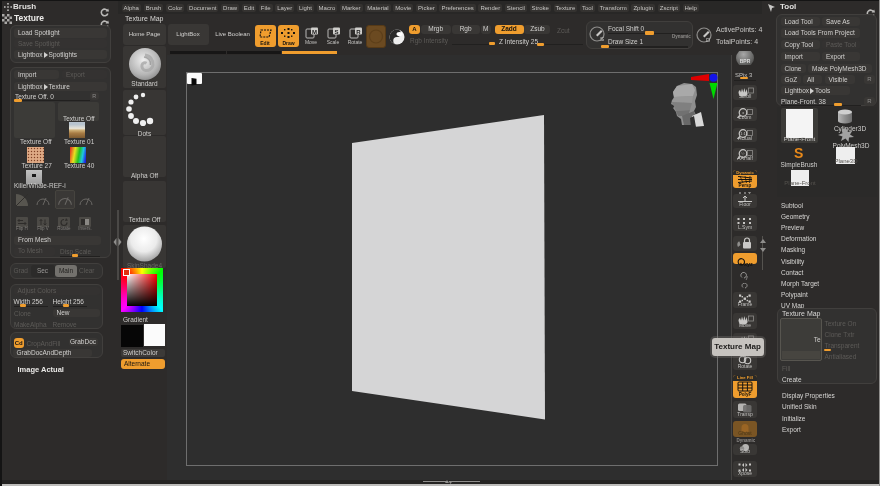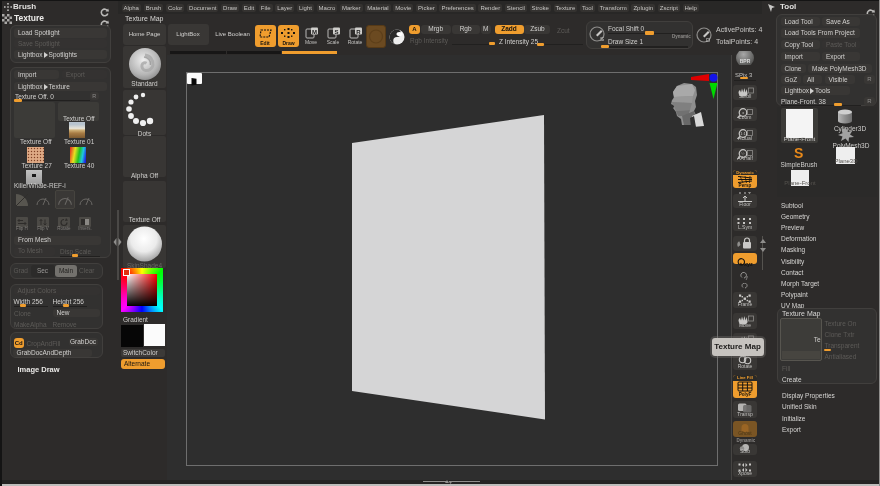--- a/index.html
+++ b/index.html
@@ -219,21 +219,21 @@
 <div class="thumb" style="left:62.5px;top:304px;width:6px;height:3px;"></div>
 <div class="lb" style="left:14px;top:309.5px;font-size:6.5px;color:#5d5b58;">Clone</div>
 <div class="btnl" style="left:52.5px;top:308.5px;width:47px;height:8.5px;font-size:6.5px;line-height:8.5px;">New</div>
 <div class="lb" style="left:14px;top:320.5px;font-size:6.5px;color:#5d5b58;">MakeAlpha</div>
 <div class="lb" style="left:52.5px;top:320.5px;font-size:6.5px;color:#5d5b58;">Remove</div>
 <div class="grp" style="left:10px;top:332px;width:93px;height:25.5px;"></div>
 <div class="btn" style="left:13.5px;top:337.5px;width:10.5px;height:10px;font-size:6px;line-height:10px;background:#ef9d2e;color:#151310;font-weight:bold;line-height:10px;">Cd</div>
 <div class="lb" style="left:26.5px;top:339.5px;font-size:6.5px;color:#5d5b58;">CropAndFill</div>
 <div class="btn" style="left:68.5px;top:337.5px;width:29px;height:8.5px;font-size:6.5px;line-height:8.5px;">GrabDoc</div>
 <div class="btnl" style="left:12.5px;top:348.5px;width:79px;height:8px;font-size:6.5px;line-height:8px;">GrabDocAndDepth</div>
-<div class="lb" style="left:17.5px;top:365.5px;font-size:7.5px;color:#e8e7e5;font-weight:bold;">Image Draw</div>
+<div class="lb" style="left:17.5px;top:365.5px;font-size:7.5px;color:#e8e7e5;font-weight:bold;">Image Actual</div>
 <div class="" style="left:117px;top:210px;width:1.5px;height:70px;background:#4a4846;"></div>
 <svg style="position:absolute;left:113px;top:236px;" width="9" height="12">
       <path d="M3.5 2 L0.5 6 L3.5 10 Z" fill="#8f8e8c"></path>
       <path d="M5.5 2 L8.5 6 L5.5 10 Z" fill="#8f8e8c"></path>
     </svg>
 <div class="" style="left:123px;top:46px;width:43px;height:42px;background:#383634;border-radius:2px;">
       <svg width="44" height="34" style="position:absolute;left:0;top:1px;">
         <defs>
           <radialGradient id="sb" cx="45%" cy="38%" r="65%">
             <stop offset="0%" stop-color="#efefef"></stop>

